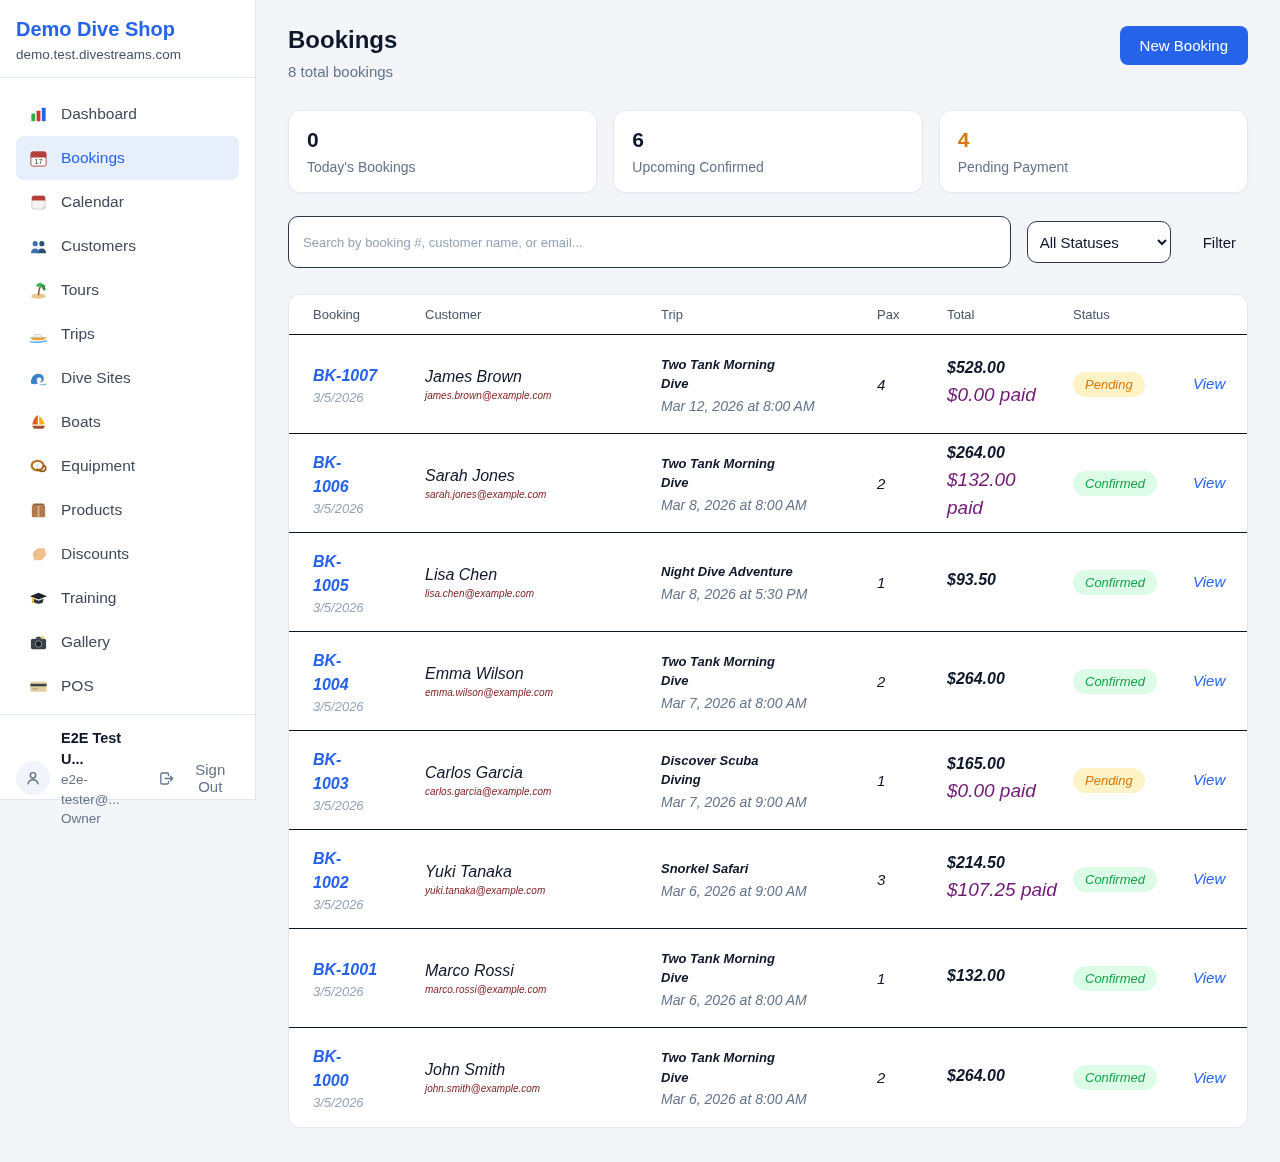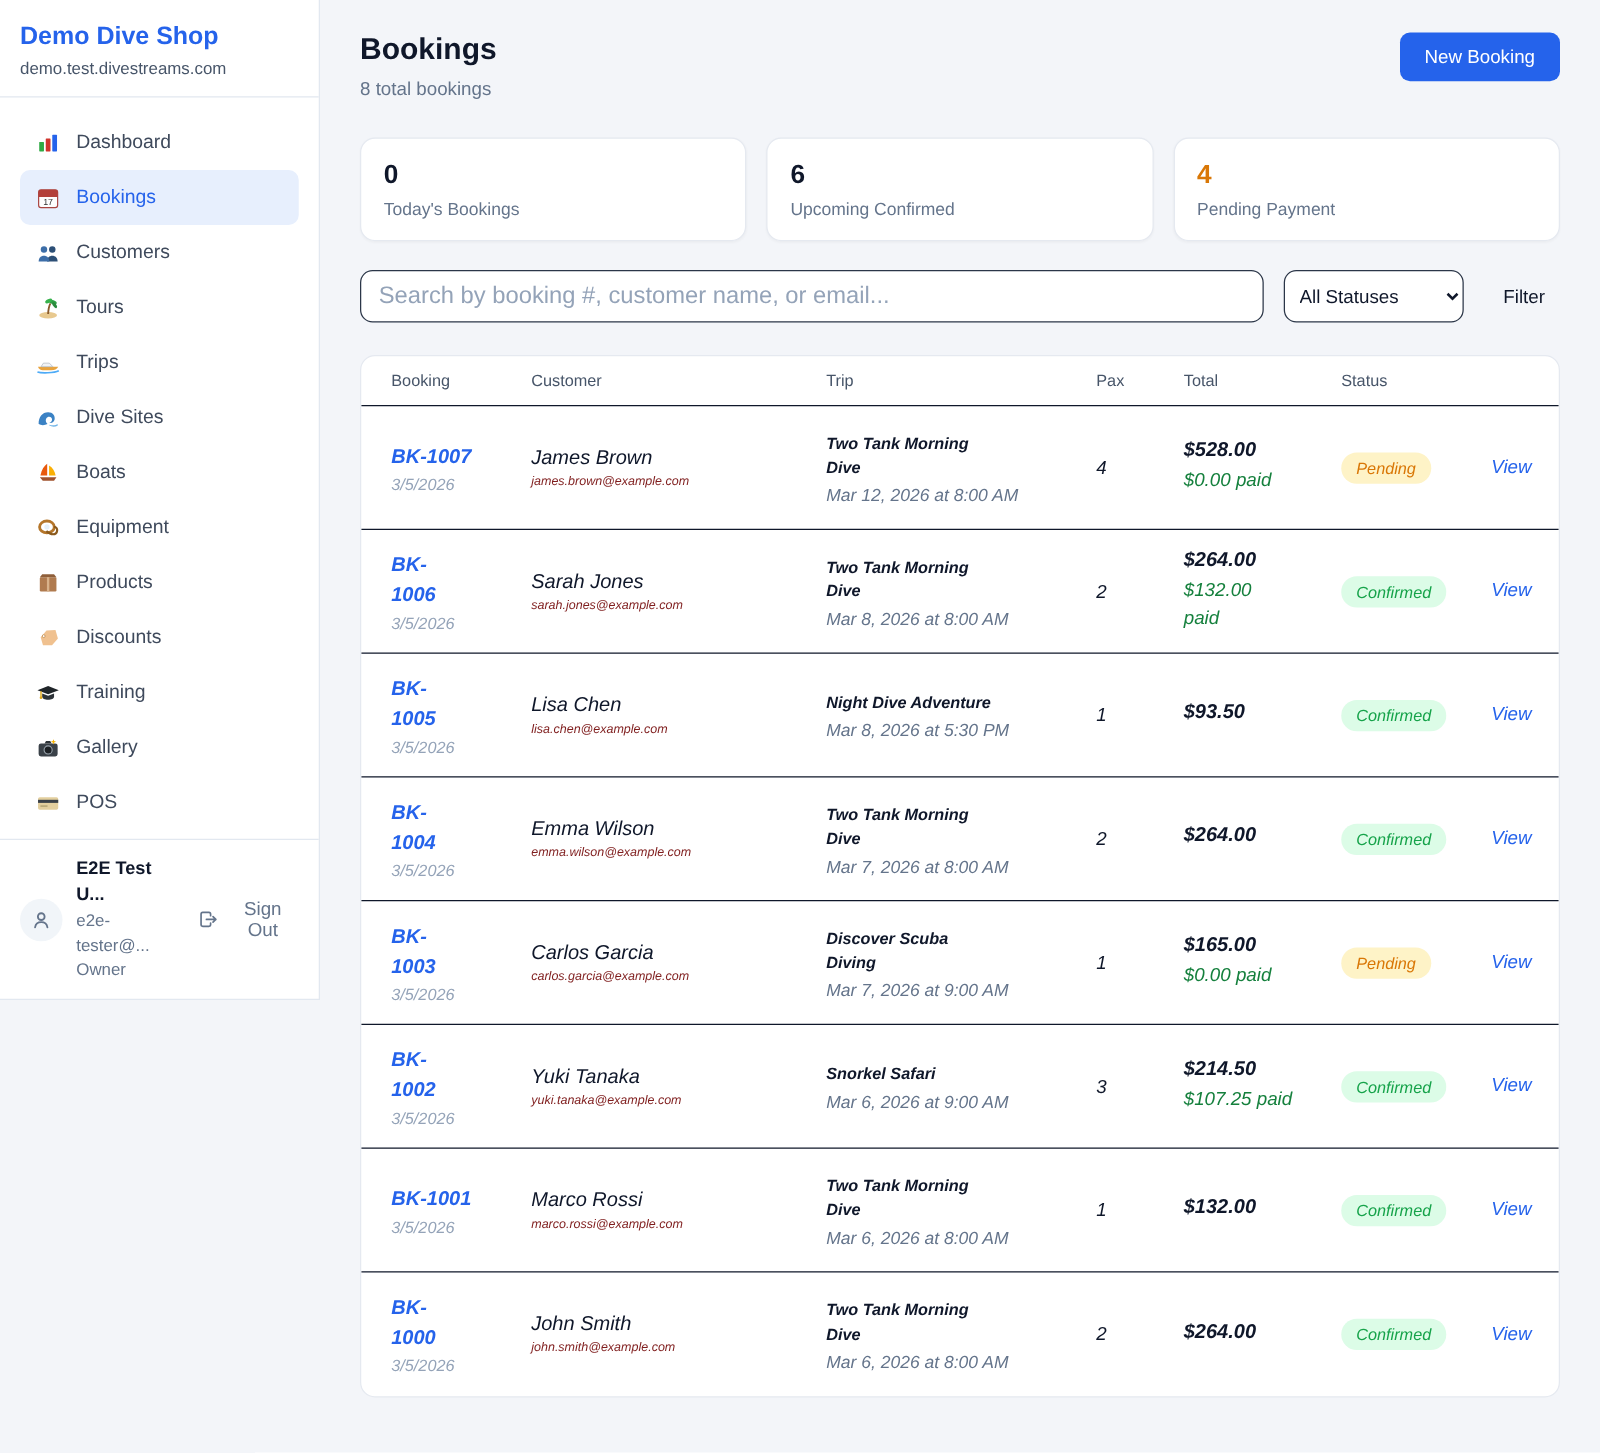--- a/index.html
+++ b/index.html
@@ -64,22 +64,22 @@
   .stat-card {
     flex:1; background:#fff; border:1px solid #e5e9f0; border-radius:12px;
     padding:17px 18px; box-shadow:0 1px 2px rgba(15,23,42,.03);
   }
   .stat-value { font-size:21px; font-weight:700; color:#0f172a; }
   .stat-value.orange { color:#d97706; }
   .stat-label { font-size:14px; color:#64748b; margin-top:7px; }
 
   .filter-row { display:flex; align-items:center; margin-top:23px; }
   .search-input {
-    flex:1; height:42px; border:1.5px solid #2b3648; border-radius:10px;
-    padding:0 14px; font-size:19px; font-family:inherit; color:#0f172a;
+    flex:1; height:52px; border:1.5px solid #2b3648; border-radius:10px;
+    padding:0 14px; font-size:13px; font-family:inherit; color:#0f172a;
     background:#fff; outline:none;
   }
   .search-input::placeholder { color:#94a3b8; }
   .status-select {
     margin-left:16px; height:42px; width:144px; border:1.5px solid #2b3648;
     border-radius:10px; background:#fff; font-size:15px; font-family:inherit;
     color:#0f172a; padding:0 8px; cursor:pointer;
   }
   .filter-btn {
     margin-left:20px; background:none; border:none; font-size:15px; color:#0f172a;
@@ -103,21 +103,21 @@
   .cell { padding-right:12px; }
   .bid { color:#2563eb; font-weight:700; font-size:16px; line-height:1.5; display:block; }
   .bl, .tl, .pl { display:block; }
   .bdate { font-size:13px; color:#94a3b8; margin-top:2px; }
   .cname { font-size:16px; font-weight:500; color:#0f172a; }
   .cemail { font-size:10px; color:#7f1d1d; margin-top:4px; }
   .tname { font-size:13px; font-weight:600; color:#0f172a; line-height:1.5; }
   .tdate { font-size:14px; color:#64748b; margin-top:4px; }
   .pax { font-size:15px; color:#0f172a; }
   .total { font-size:16px; font-weight:700; color:#0f172a; }
-  .paid { font-size:15px; color:#15803d; margin-top:4px; line-height:1.45; }
+  .paid { font-size:19px; color:#701a75; margin-top:4px; line-height:1.45; }
   .badge {
     display:inline-block; font-size:13px; padding:5px 12px; border-radius:999px;
   }
   .badge.pending { background:#fef3c7; color:#d97706; }
   .badge.confirmed { background:#dcfce7; color:#16a34a;text-align:right; }
   .view { color:#2563eb; font-size:15px; font-weight:500; }
 </style>
 </head>
 <body>
 
@@ -139,20 +139,30 @@
     </div>
     <div class="nav-item active">
       <span class="nav-icon">
           <svg viewBox="0 0 20 20">
             <rect x="2" y="3" width="16" height="15" rx="2" fill="#fdfdfd" stroke="#a94440" stroke-width="1"></rect>
             <path d="M2 5a2 2 0 012-2h12a2 2 0 012 2v4H2z" fill="#b3403a"></path>
             <text x="10" y="16" font-size="7.5" text-anchor="middle" fill="#333" font-family="Liberation Sans, sans-serif">17</text>
           </svg>
         </span>
       <span class="nav-label">Bookings</span>
+    </div>
+    <div class="nav-item">
+      <span class="nav-icon">
+          <svg viewBox="0 0 20 20">
+            <rect x="3" y="3" width="14" height="14" rx="2" fill="#f4f4f4" stroke="#c9c9c9" stroke-width="0.8"></rect>
+            <path d="M3 5a2 2 0 012-2h10a2 2 0 012 2v3H3z" fill="#b3403a"></path>
+            <path d="M17 12l-5 5h5z" fill="#dddddd"></path>
+          </svg>
+        </span>
+      <span class="nav-label">Calendar</span>
     </div>
     <div class="nav-item">
       <span class="nav-icon">
           <svg viewBox="0 0 20 20">
             <circle cx="13.5" cy="7" r="2.7" fill="#2c4f76"></circle>
             <path d="M9 17c0-3 2-4.8 4.5-4.8S18 14 18 17z" fill="#2c4f76"></path>
             <circle cx="6.5" cy="7" r="2.7" fill="#3d6ea8"></circle>
             <path d="M2 17c0-3 2-4.8 4.5-4.8S11 14 11 17z" fill="#3d6ea8"></path>
           </svg>
         </span>

